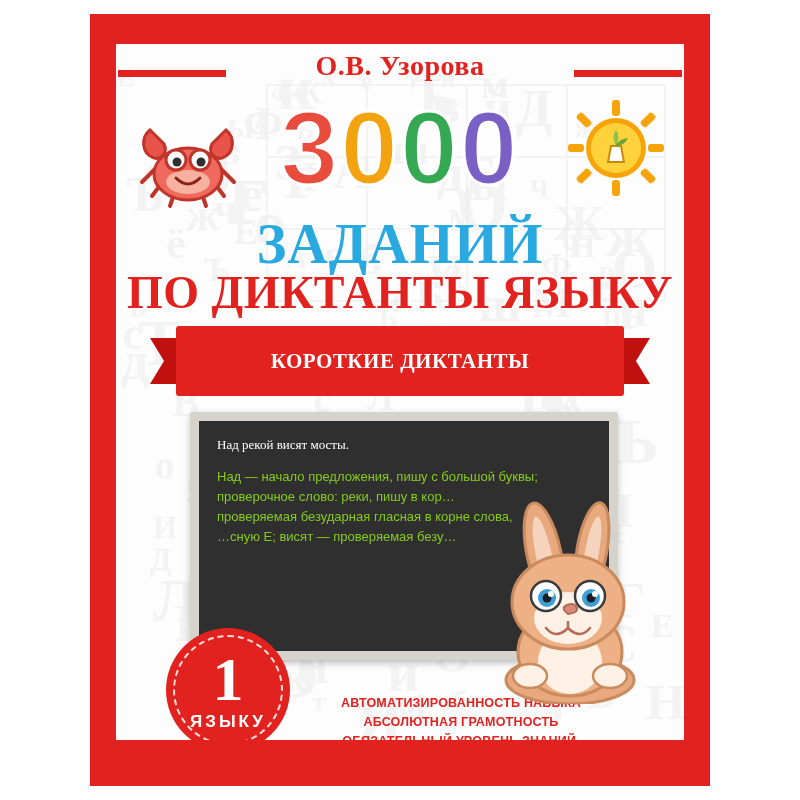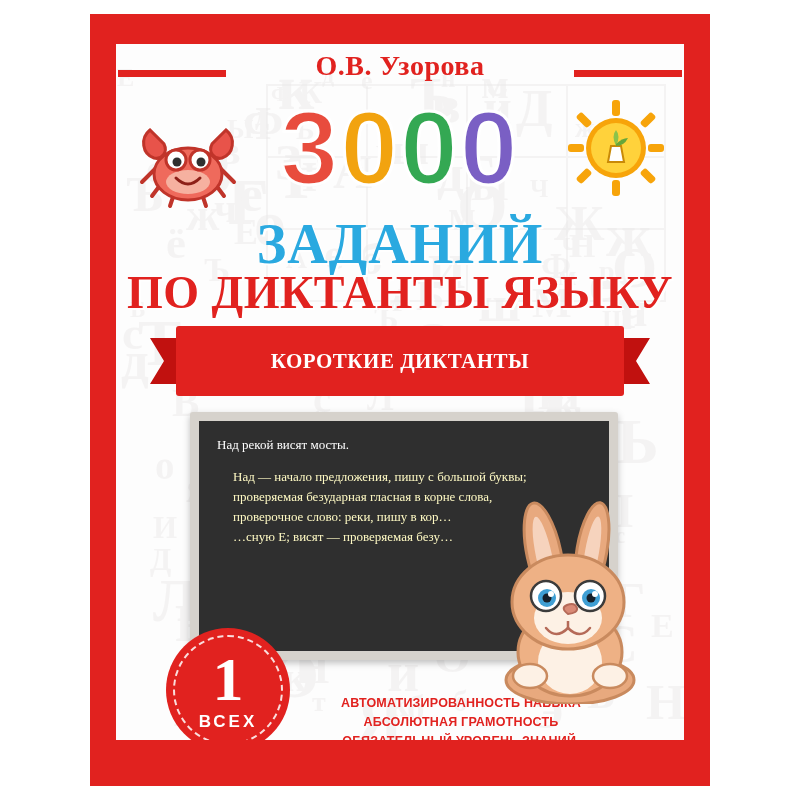--- a/index.html
+++ b/index.html
@@ -208,25 +208,24 @@
     margin-bottom: 16px;
     letter-spacing: .2px;
   }
   .board-sentence {
     color: #ffffff;
     font-family: "Liberation Serif", serif;
     font-size: 13px;
     margin-bottom: 14px;
   }
   .board-body {
-    color: #fef9c3;
-    font-family: Liberation Serif, serif;
+    color: #84cc16;
+    font-family: Liberation Sans, sans-serif;
     font-size: 13px;
     line-height: 1.55;
-    margin-left: 16px;
   }
   
   .medal {
     position: absolute;
     left: 36px;
     top: 578px;
     width: 152px;
     height: 152px;
   }
   .medal .ribbon-l, .medal .ribbon-r {
@@ -548,32 +547,32 @@
         <div class="ribbon-tail-r"></div>
         <div class="banner-body">
           <div>КОРОТКИЕ ДИКТАНТЫ</div>
         </div>
       </div>
 
       <div class="board">
         <div class="board-sentence">Над рекой висят мосты.</div>
         <div class="board-body">
           <div>Над — начало предложения, пишу с большой буквы;</div>
+          <div>проверочное слово: реки, пишу в кор…</div>
           <div>проверяемая безударная гласная в корне слова,</div>
-          <div>проверочное слово: реки, пишу в кор…</div>
           <div>…сную Е; висят — проверяемая безу…</div>
         </div>
       </div>
 
       <div class="medal">
         <div class="ribbon-l"></div>
         <div class="ribbon-r"></div>
         <div class="medal-circle">
           <div class="medal-num">1</div>
-          <div class="medal-label">ВСЕХ</div>
+          <div class="medal-label">ЯЗЫКУ</div>
         </div>
       </div>
 
       <div class="benefits">
         <div>АВТОМАТИЗИРОВАННОСТЬ НАВЫКА</div>
         <div>АБСОЛЮТНАЯ ГРАМОТНОСТЬ</div>
         <div>ОБЯЗАТЕЛЬНЫЙ УРОВЕНЬ ЗНАНИЙ,</div>
 
       </div>
 

